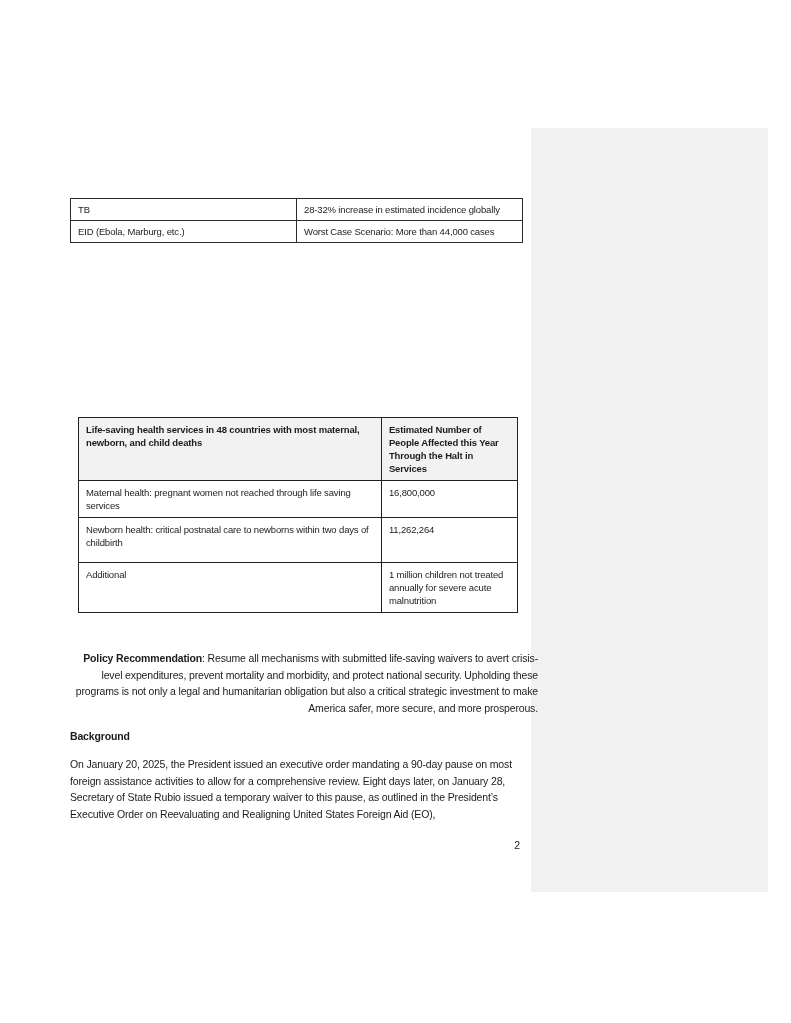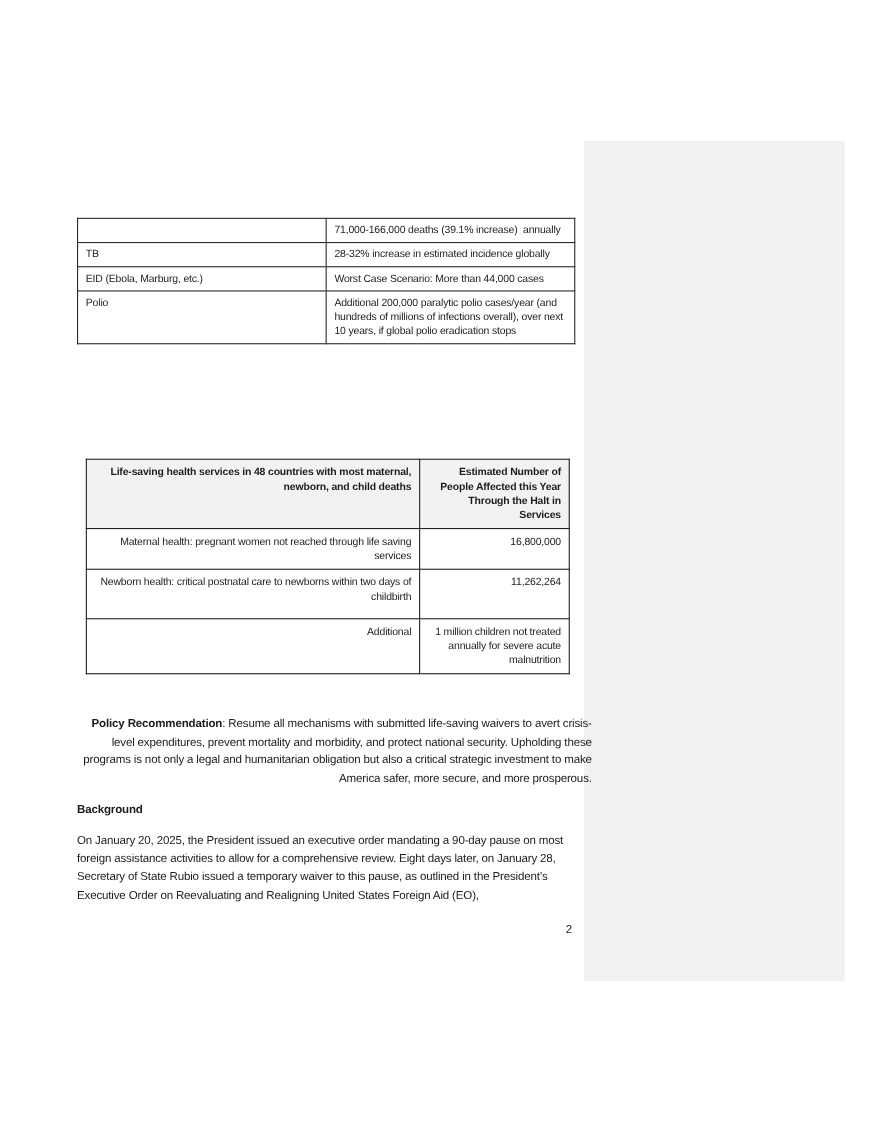--- a/index.html
+++ b/index.html
@@ -60,21 +60,21 @@
     width: 440px;
     border-collapse: collapse;
     table-layout: fixed;
   }
   table.t2 td, table.t2 th {
     border: 1.5px solid #222222;
     font-size: 9.5px;
     line-height: 13px;
     padding: 5px 7px;
     vertical-align: top;
-    text-align: right;
+    text-align: left;
     font-weight: normal;
   }
   table.t2 col.c1 { width: 69%; }
   table.t2 col.c2 { width: 31%; }
   table.t2 tr.hdr th { background: #f2f2f2; font-weight: bold; }
   table.t2 .term { font-weight: normal; }
   table.t2 tr.h46 { height: 46px; }
   table.t2 tr.h35 { height: 35px; }
   table.t2 tr.h45 { height: 45px; }
   table.t2 tr.h34 { height: 34px; }
@@ -104,35 +104,27 @@
 <div class="canvas">
 
   <div class="gray-panel"></div>
 
   <table class="t1">
     <colgroup>
         <col class="c1">
         <col class="c2">
       </colgroup>
     <tbody>
-        <tr class="short">
-      <td></td>
-      <td>71,000-166,000 deaths (39.1% increase)  annually</td>
-    </tr>
     <tr class="short">
       <td>TB</td>
       <td>28-32% increase in estimated incidence globally</td>
     </tr>
     <tr class="short">
       <td>EID (Ebola, Marburg, etc.)</td>
       <td>Worst Case Scenario: More than 44,000 cases</td>
-    </tr>
-    <tr>
-      <td>Polio</td>
-      <td>Additional 200,000 paralytic polio cases/year (and hundreds of millions of infections overall), over next 10 years, if global polio eradication stops</td>
     </tr>
   </tbody>
     </table>
 
 
   <table class="t2">
     <colgroup>
         <col class="c1">
         <col class="c2">
       </colgroup>

